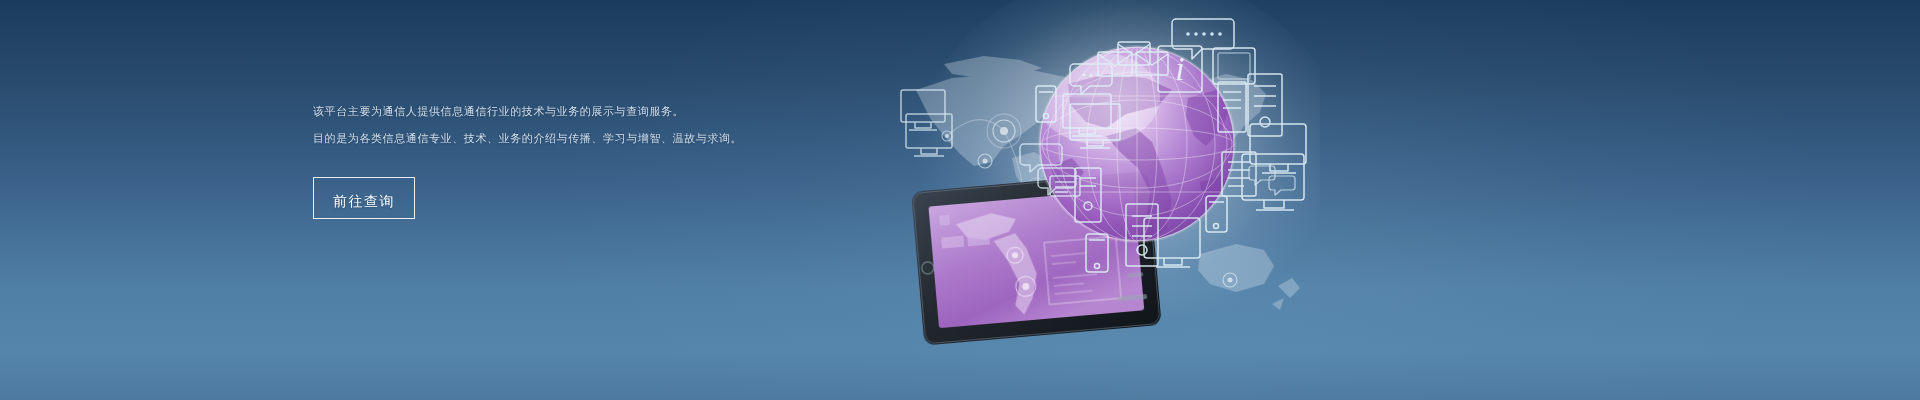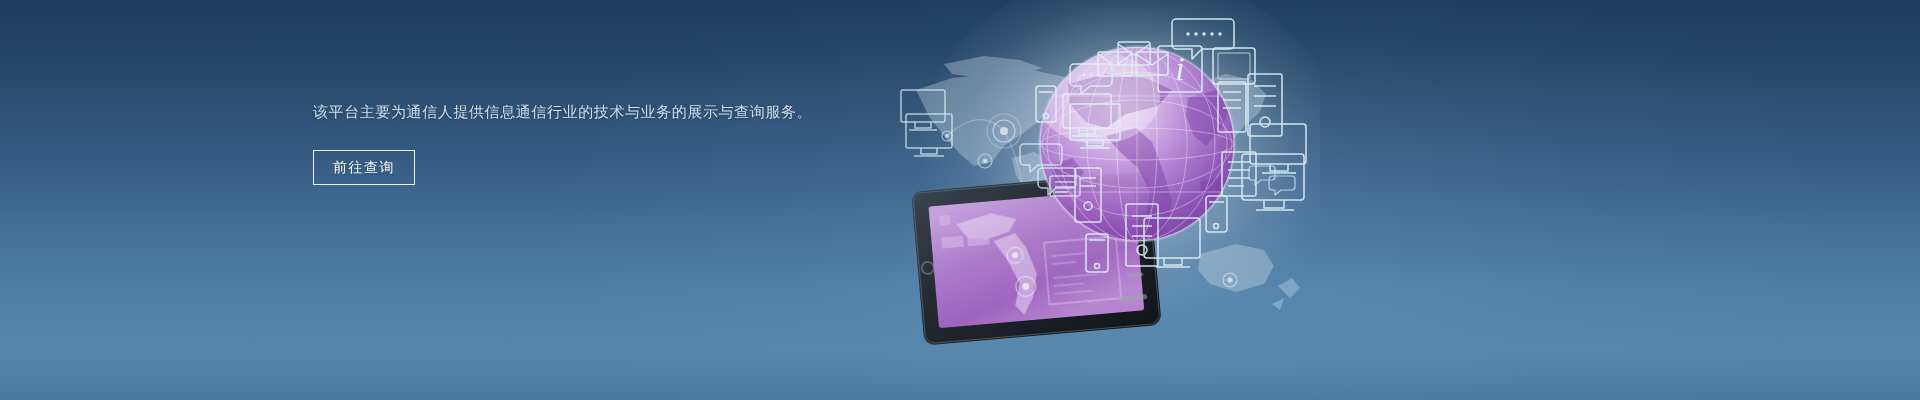--- a/index.html
+++ b/index.html
@@ -45,32 +45,32 @@
     font-weight:bold;
     color:#ffffff;
     letter-spacing:3px;
     line-height:1.1;
     text-shadow:0 1px 3px rgba(10,30,55,0.45);
     white-space:nowrap;
   }
   .hero-desc{
     margin-top:25px;
     color:#d2dfea;
-    font-size:15px;
+    font-size:11px;
     line-height:25px;
     letter-spacing:0.6px;
     text-shadow:0 1px 2px rgba(10,30,55,0.3);
     white-space:nowrap;
   }
   .hero-desc p + p { margin-top:2px; }
 
   .cta{
     display:inline-block;
     margin-top:26px;
-    padding:9px 19px 10px;
+    padding:16px 19px 10px;
     border:1px solid rgba(255,255,255,0.9);
     color:#ffffff;
     font-size:14px;
     letter-spacing:1.5px;
     background:transparent;
     cursor:pointer;
     line-height:1;
     text-shadow:0 1px 2px rgba(10,30,55,0.3);
   }
 
@@ -388,18 +388,19 @@
             <line x1="256" y1="281" x2="290" y2="281"></line>
         </g>
       </g>
     </svg>
   </div>
 
   <div class="content">
 
     <div class="hero-desc">
       <p>该平台主要为通信人提供信息通信行业的技术与业务的展示与查询服务。</p>
+      <p>目的是为各类信息通信专业、技术、业务的介绍与传播、学习与增智、温故与求询。</p>
     </div>
 
     <button class="cta" type="button">前往查询</button>
   </div>
 
 </div>
 
 </body></html>

